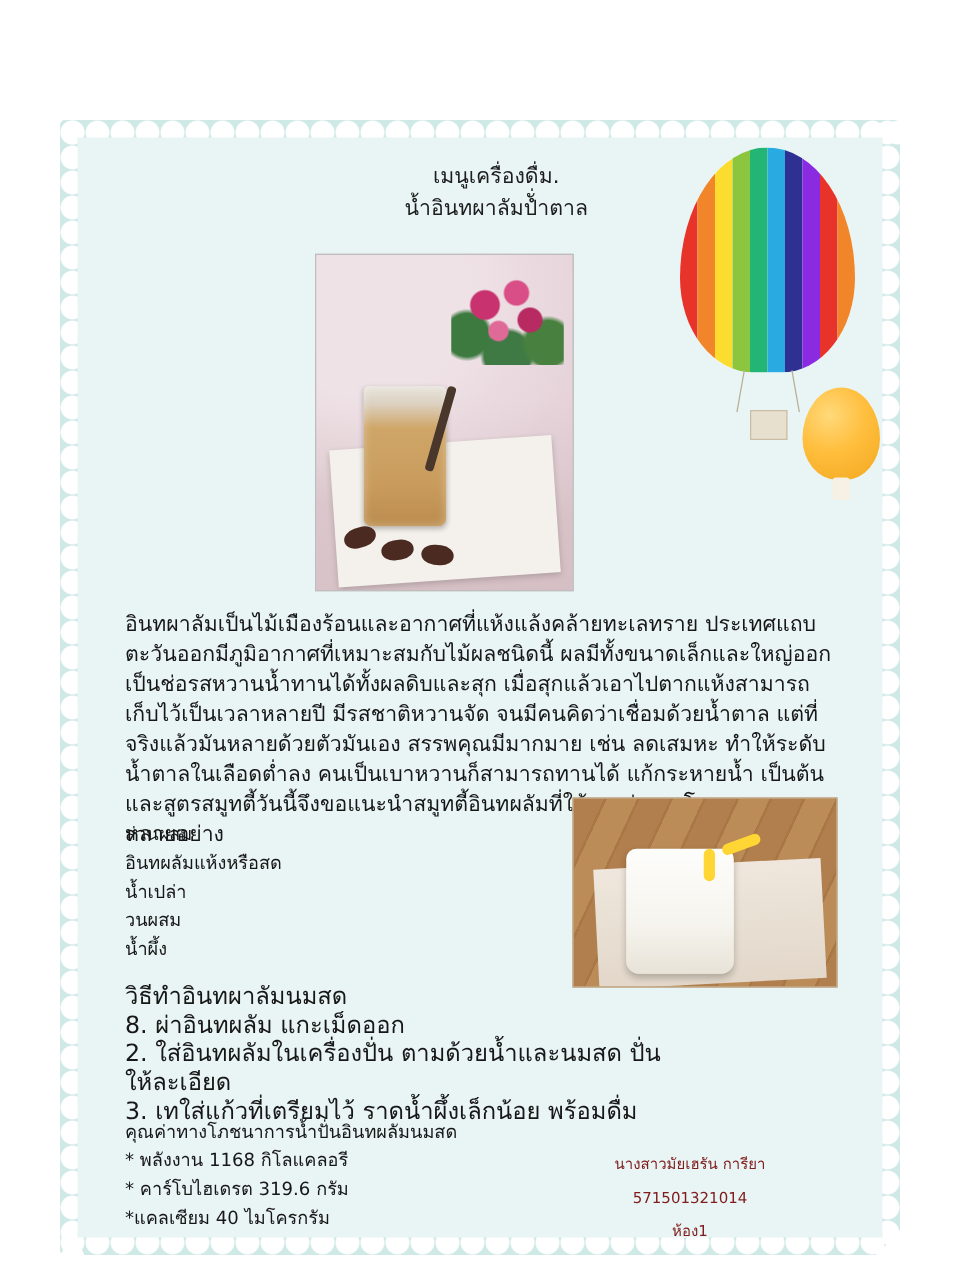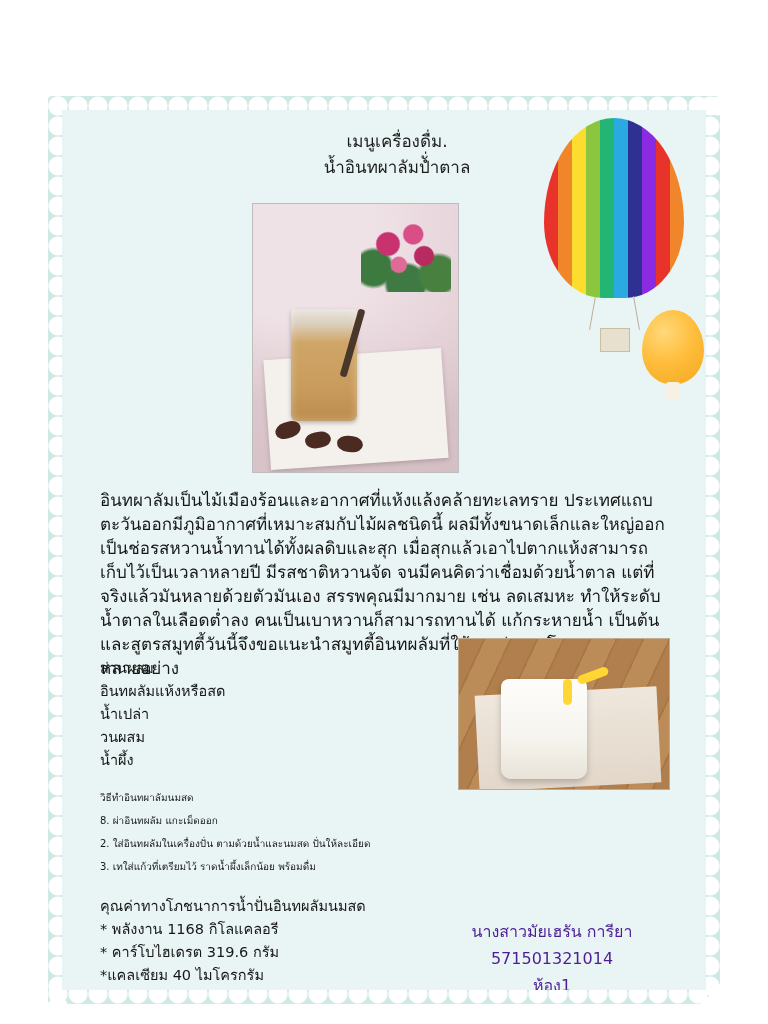--- a/index.html
+++ b/index.html
@@ -214,42 +214,42 @@
     font-size: 14.5px;
     line-height: 23px;
     color: #171717;
     font-family: Liberation Mono, monospace;
   }
   .section-method {
     position: absolute;
     left: 38px;
     top: 676px;
     width: 430px;
-    font-size: 10px;
+    font-size: 19px;
     line-height: 23px;
     color: #171717;
   }
   .section-nutrition {
     position: absolute;
     left: 38px;
     top: 785px;
     width: 330px;
     font-size: 14.5px;
     line-height: 23px;
     color: #171717;
   }
   .author {
     position: absolute;
     left: 350px;
     top: 808px;
     width: 280px;
     text-align: center;
-    font-size: 16px;
+    font-size: 12px;
     line-height: 27px;
-    color: #4c1d95;
+    color: #7f1d1d;
   }
   .photo-second {
     position: absolute;
     left: 396px;
     top: 528px;
     width: 210px;
     height: 150px;
     overflow: hidden;
     border: 1px solid #c2ab8e;
     background: #b98b58;

